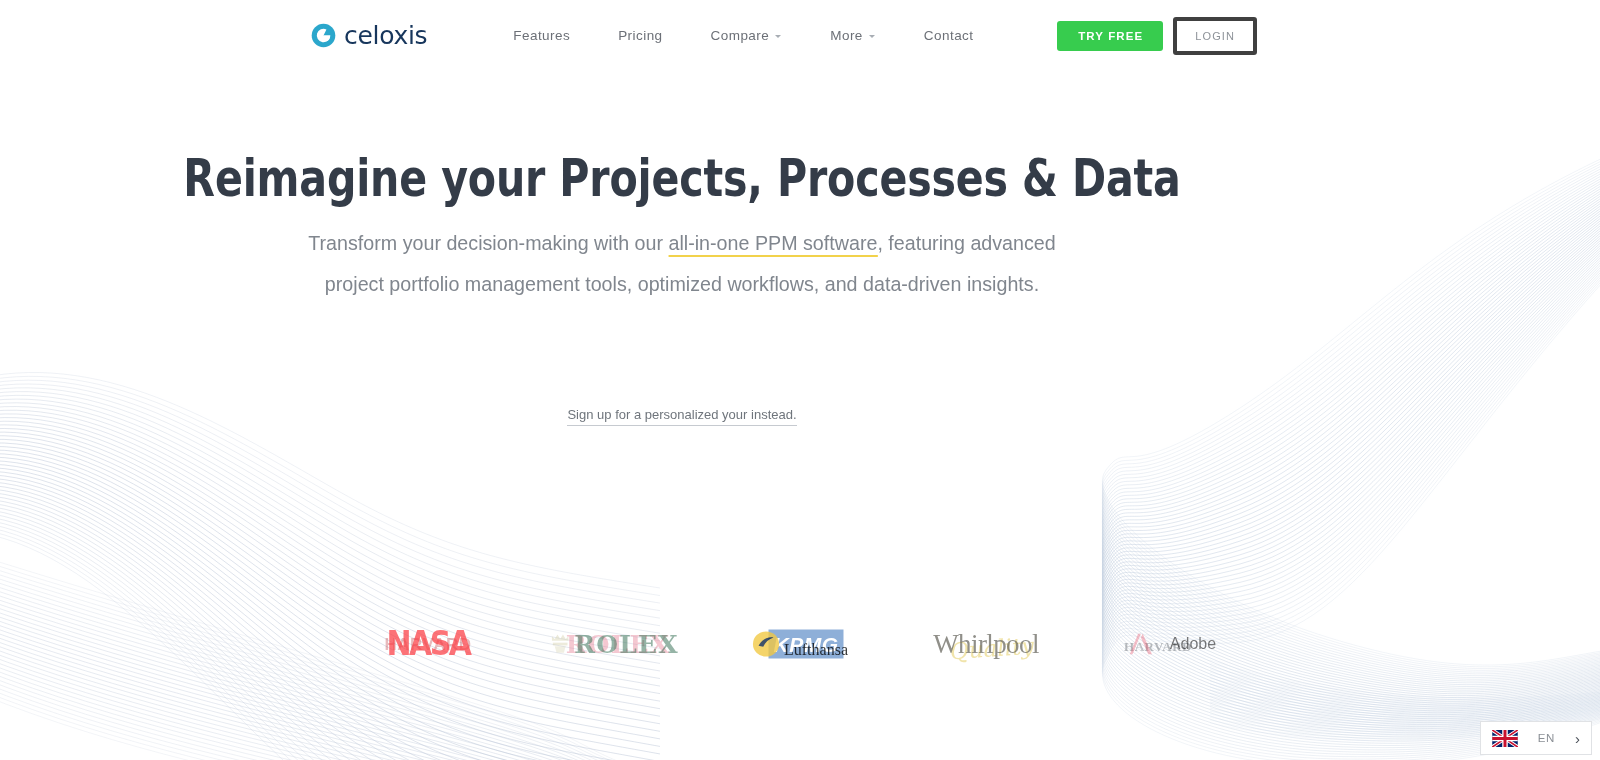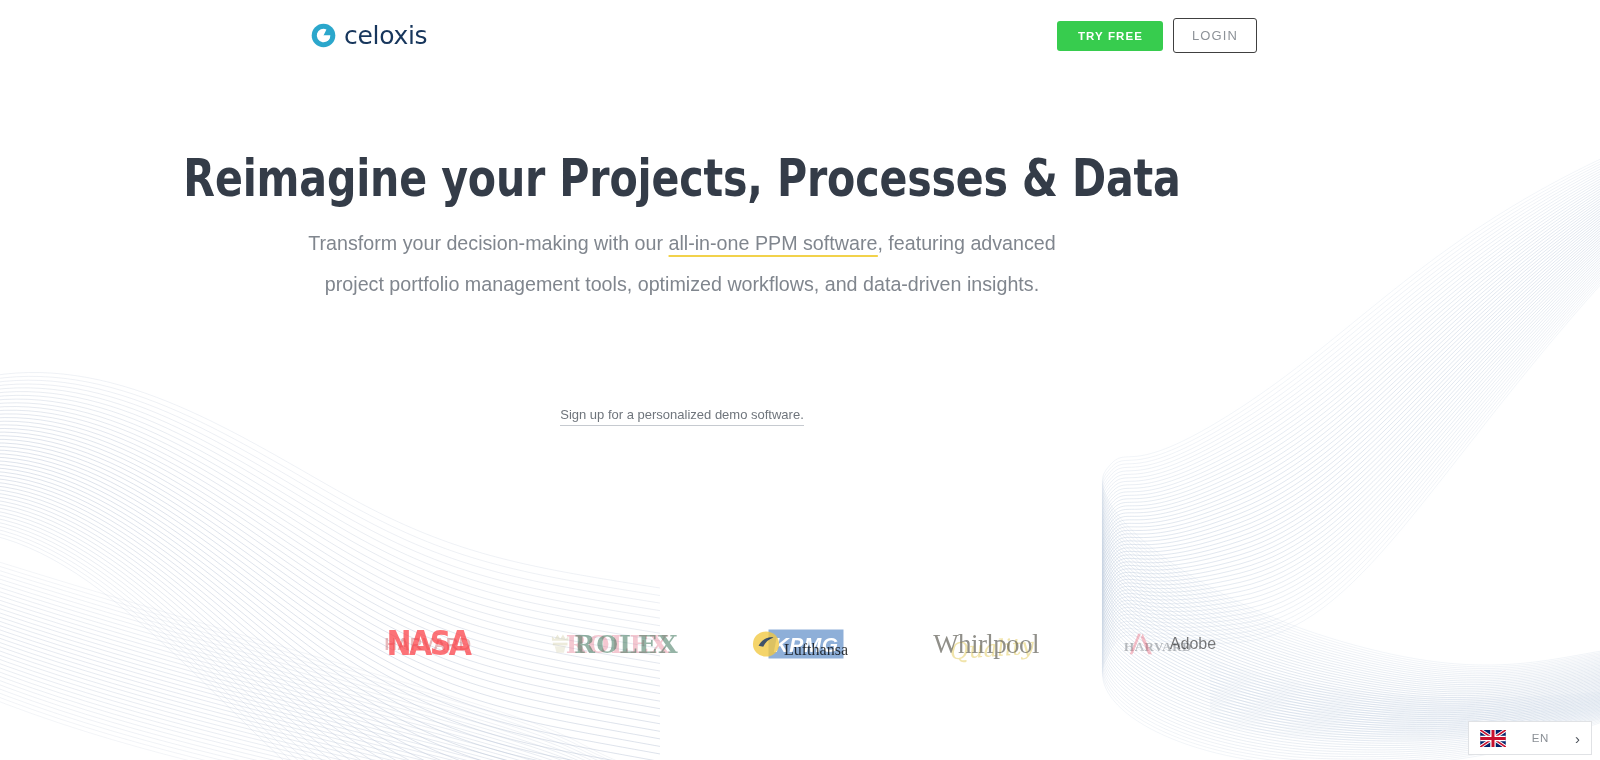--- a/index.html
+++ b/index.html
@@ -109,23 +109,23 @@
     font-size: 11.5px;
     font-weight: bold;
     letter-spacing: 1.1px;
     padding: 9px 20px 9px 21px;
     cursor: pointer;
     font-family: "Liberation Sans", sans-serif;
   }
   .btn-login {
     background: #ffffff;
     color: #8d9298;
-    border: 1px solid #404040;
+    border: 4px solid #404040;
     border-radius: 3px;
-    font-size: 13px;
+    font-size: 11px;
     letter-spacing: 1.1px;
     padding: 9px 18px;
     cursor: pointer;
     font-family: "Liberation Sans", sans-serif;
   }
 
   
   .hero {
     position: relative;
     z-index: 10;
@@ -316,21 +316,21 @@
 
   
   .lang-switch {
     position: absolute;
     z-index: 30;
     right: 8px;
     bottom: 5px;
     height: 34px;
     display: flex;
     align-items: center;
-    gap: 26px;
+    gap: 20px;
     padding: 0 11px;
     background: #ffffff;
     border: 1px solid #e0e2e5;
     cursor: pointer;
   }
   .lang-code {
     font-size: 11.5px;
     color: #8b9096;
     letter-spacing: 0.6px;
   }
@@ -522,34 +522,53 @@
 
     <a class="brand" href="#">
       <svg class="brand-mark" width="27" height="27" viewBox="0 0 32 32" aria-hidden="true">
         <circle cx="16" cy="16" r="14" fill="#2ba7cc"></circle>
         <path d="M24 16 A8 8 0 1 1 19.5 8.8 L16 16 Z" fill="#ffffff"></path>
         <path d="M16 16 L24 16 A8 8 0 0 1 19.5 23.2 Z" fill="#ffffff"></path>
       </svg>
       <span class="brand-word">celoxis</span>
     </a>
 
+    <nav class="main-nav">
+      <a class="nav-item" href="#">
+        <span>Features</span>
+      </a>
+      <a class="nav-item" href="#">
+        <span>Pricing</span>
+      </a>
+      <a class="nav-item" href="#">
+        <span>Compare</span>
+        <span class="caret"></span>
+      </a>
+      <a class="nav-item" href="#">
+        <span>More</span>
+        <span class="caret"></span>
+      </a>
+      <a class="nav-item" href="#">
+        <span>Contact</span>
+      </a>
+    </nav>
 
     <div class="header-actions">
       <button class="btn-try">TRY FREE</button>
       <button class="btn-login">LOGIN</button>
     </div>
   </header>
 
   <section class="hero">
     <h1 class="hero-title">Reimagine your Projects, Processes &amp; Data</h1>
 
     <p class="hero-sub"><span>Transform your decision-making with our </span><a class="hl" href="#">all-in-one PPM software</a><span>, featuring advanced project portfolio management tools, optimized workflows, and data-driven insights.</span></p>
 
     <div class="cta-wrap">
-      <a class="demo-link" href="#">Sign up for a personalized demo software.</a>
+      <a class="demo-link" href="#">Sign up for a personalized your instead.</a>
     </div>
   </section>
 
   <div class="clients">
 
     <div class="client-slot">
       <span class="client-logo logo-nasa-b">HARVARD</span>
       <span class="client-logo logo-nasa">NASA</span>
     </div>
 

